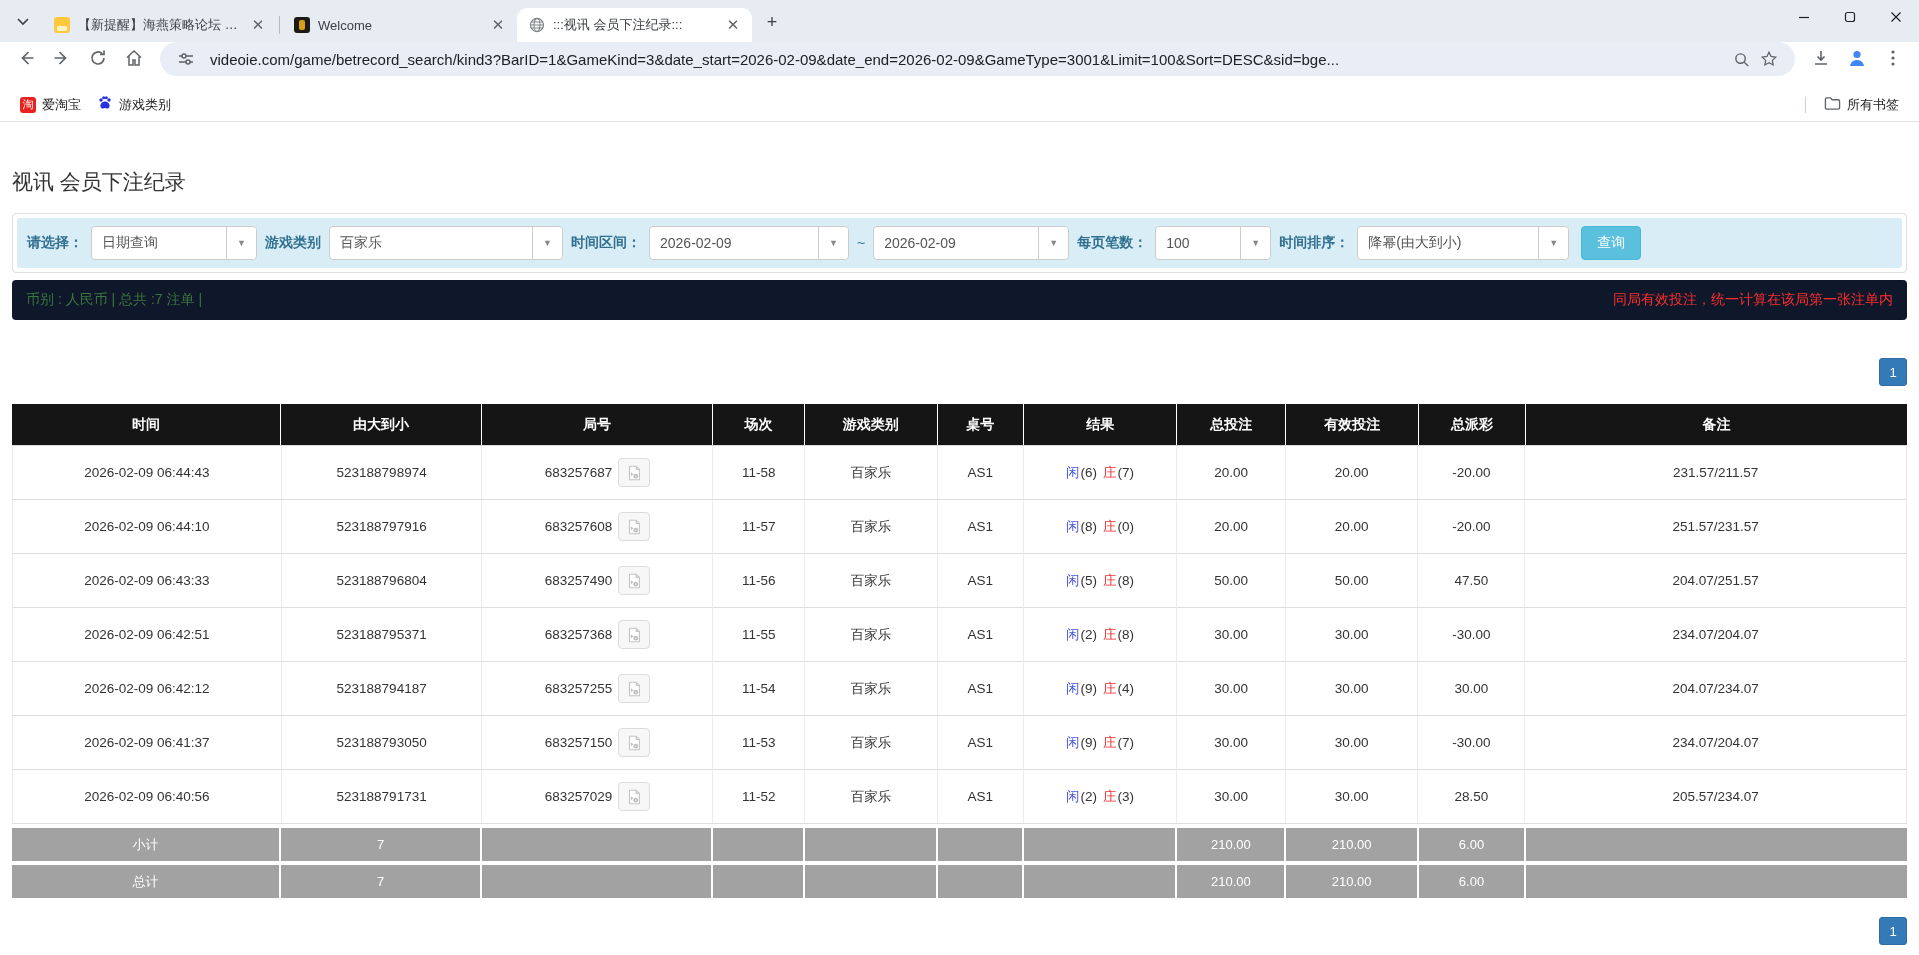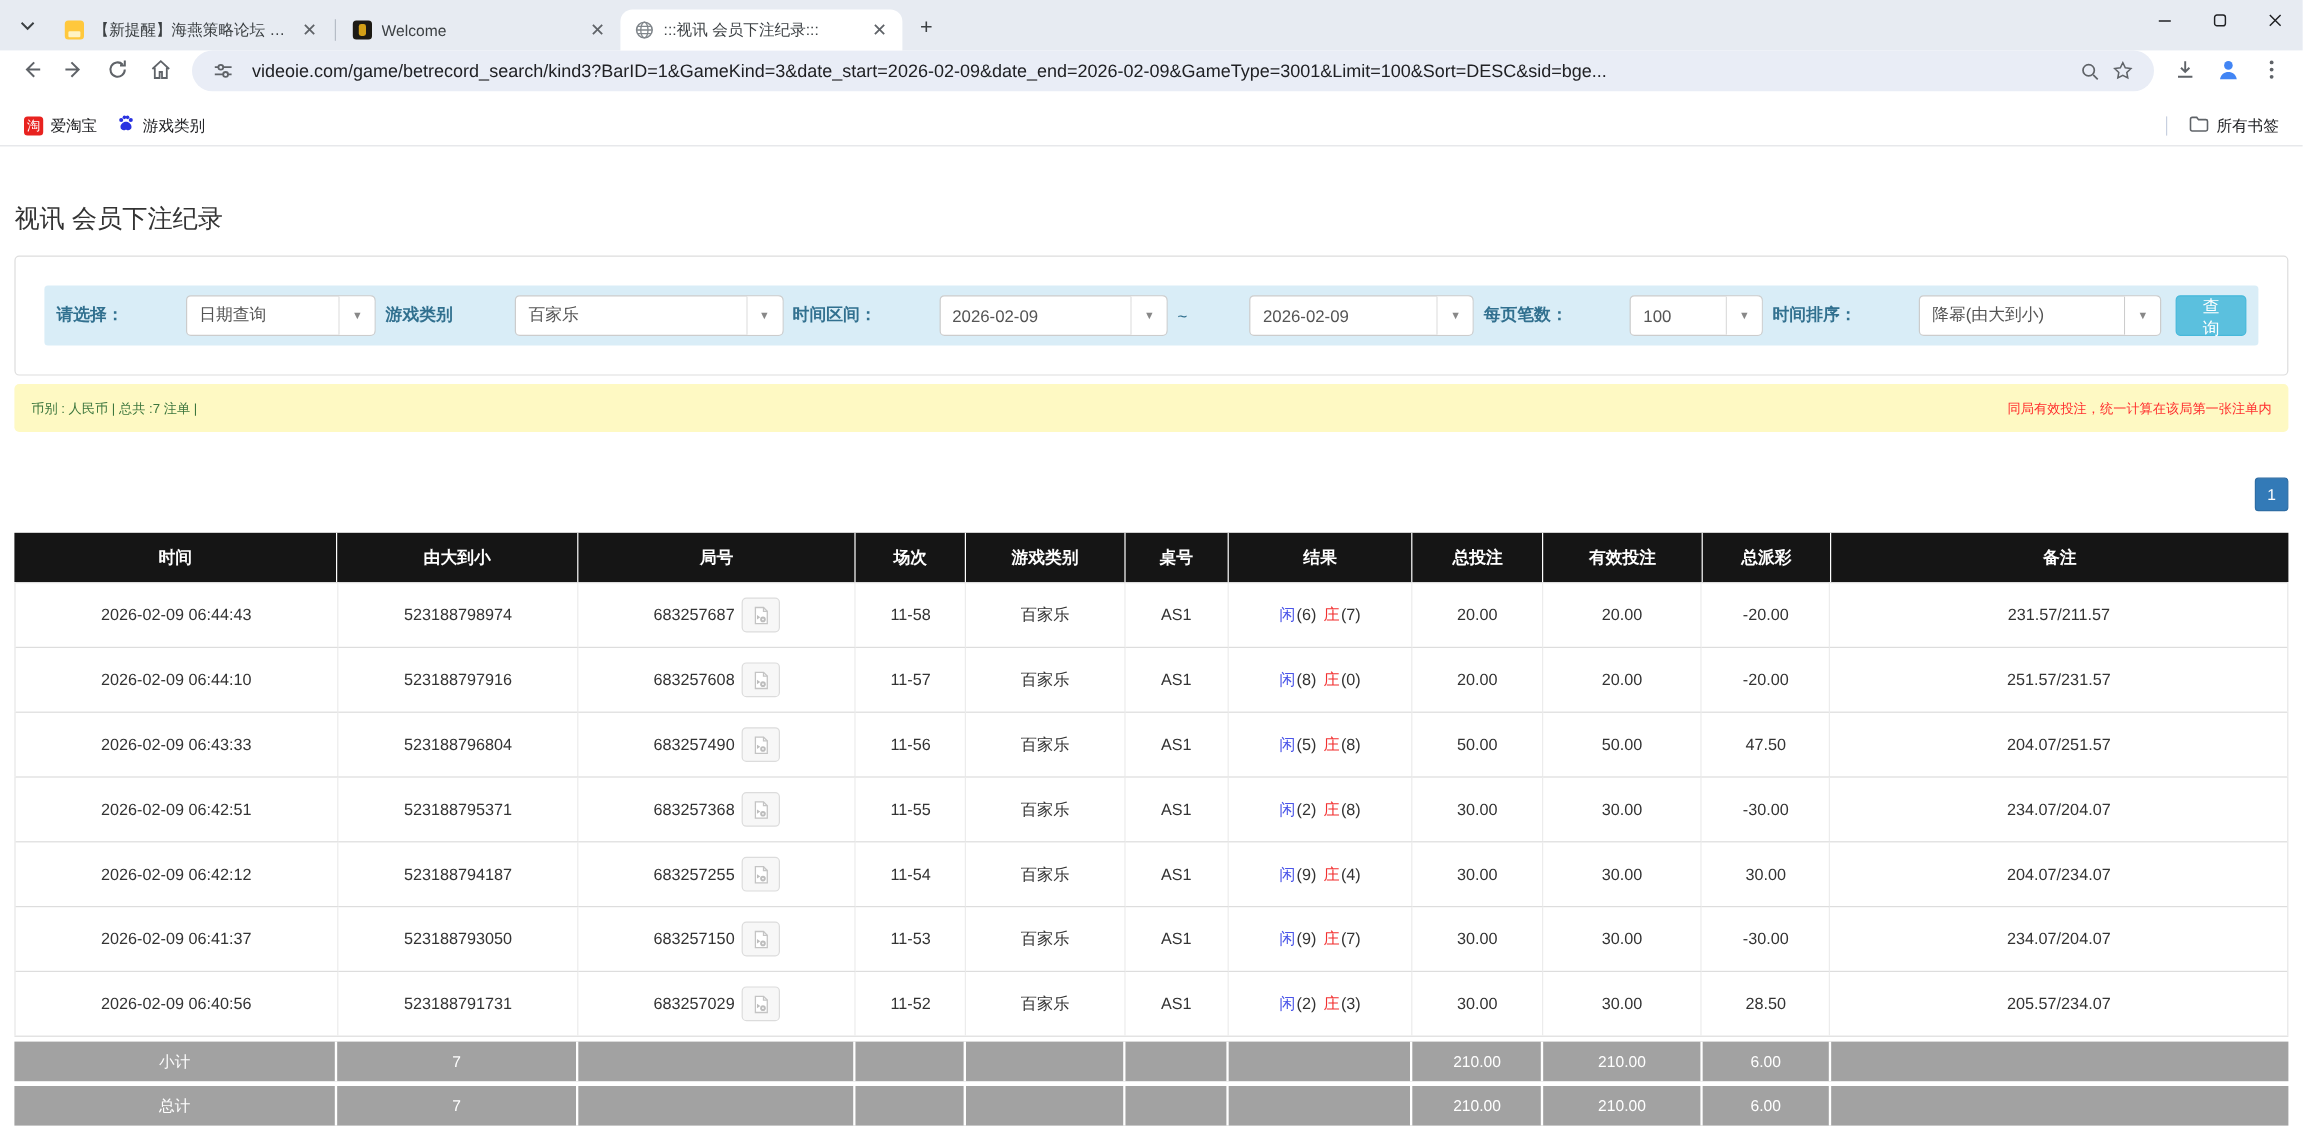--- a/index.html
+++ b/index.html
@@ -34,30 +34,30 @@
   .bookmarks { height:34px; background:#fff; display:flex; align-items:center; padding:0 12px; border-bottom:1px solid #e1e3e6; font-size:13px; color:#202124; }
   .bm { display:flex; align-items:center; gap:6px; padding:4px 8px; border-radius:6px; }
   .bm-ic-taobao { width:16px; height:16px; background:#e8221f; border-radius:3px; color:#fff; font-size:11px; display:flex; align-items:center; justify-content:center; }
   .bm-spacer { flex:1; }
   .bm-divider { width:1px; height:16px; background:#c8d0e0; margin:0 10px; }
 
   
   .content { padding:0 12px; }
   .page-title { margin-top:46px; font-size:21px; color:#333; font-weight:400; }
 
-  .panel { margin-top:17px; border:1px solid #ddd; border-radius:4px; padding:24px; background:#fff; }
+  .panel { margin-top:17px; border:1px solid #ddd; border-radius:4px; padding:4px; background:#fff; }
   .filterbar { background:#d9edf7; border-radius:3px; height:50px; display:flex; align-items:center; padding:0 10px; gap:8px; }
   .flabel { font-size:14px; font-weight:bold; color:#31708f; white-space:nowrap; }
-  .combo { background:#fff; border:1px solid #ccc; border-radius:4px; height:34px; display:flex; align-items:stretch;margin-left:44px; }
+  .combo { background:#fff; border:1px solid #ccc; border-radius:4px; height:34px; display:flex; align-items:stretch; }
   .combo .val { display:flex; align-items:center; padding:0 10px; font-size:14px; color:#555; }
   .combo .caret { width:30px; border-left:1px solid #ccc; display:flex; align-items:center; justify-content:center; color:#888; font-size:9px; border-radius:0 4px 4px 0; background:#fff; }
   .tilde { color:#31708f; font-size:14px; }
   .btn-query { background:#5bc0de; color:#fff; border:1px solid #46b8da; border-radius:4px; height:34px; padding:0 15px; font-size:14px; margin-left:4px; cursor:pointer; }
 
-  .infobar { margin-top:7px; background:#fef9c3; border-radius:4px; height:40px; display:flex; align-items:center; justify-content:space-between; padding:0 14px; font-size:11px; }
+  .infobar { margin-top:7px; background:#0f172a; border-radius:4px; height:40px; display:flex; align-items:center; justify-content:space-between; padding:0 14px; font-size:14px; }
   .info-left { color:#3c763d; }
   .info-right { color:#ff2d2d; }
 
   .pager-row { display:flex; justify-content:flex-end; }
   .pager-top { margin-top:38px; }
   .pager-bottom { margin-top:19px; }
   .pagebtn { min-width:28px; height:28px; background:#337ab7; border:1px solid #2e6da4; border-radius:3px; color:#fff; font-size:13px; display:flex; align-items:center; justify-content:center; cursor:pointer; }
 
   
   .btable { margin-top:18px; }

